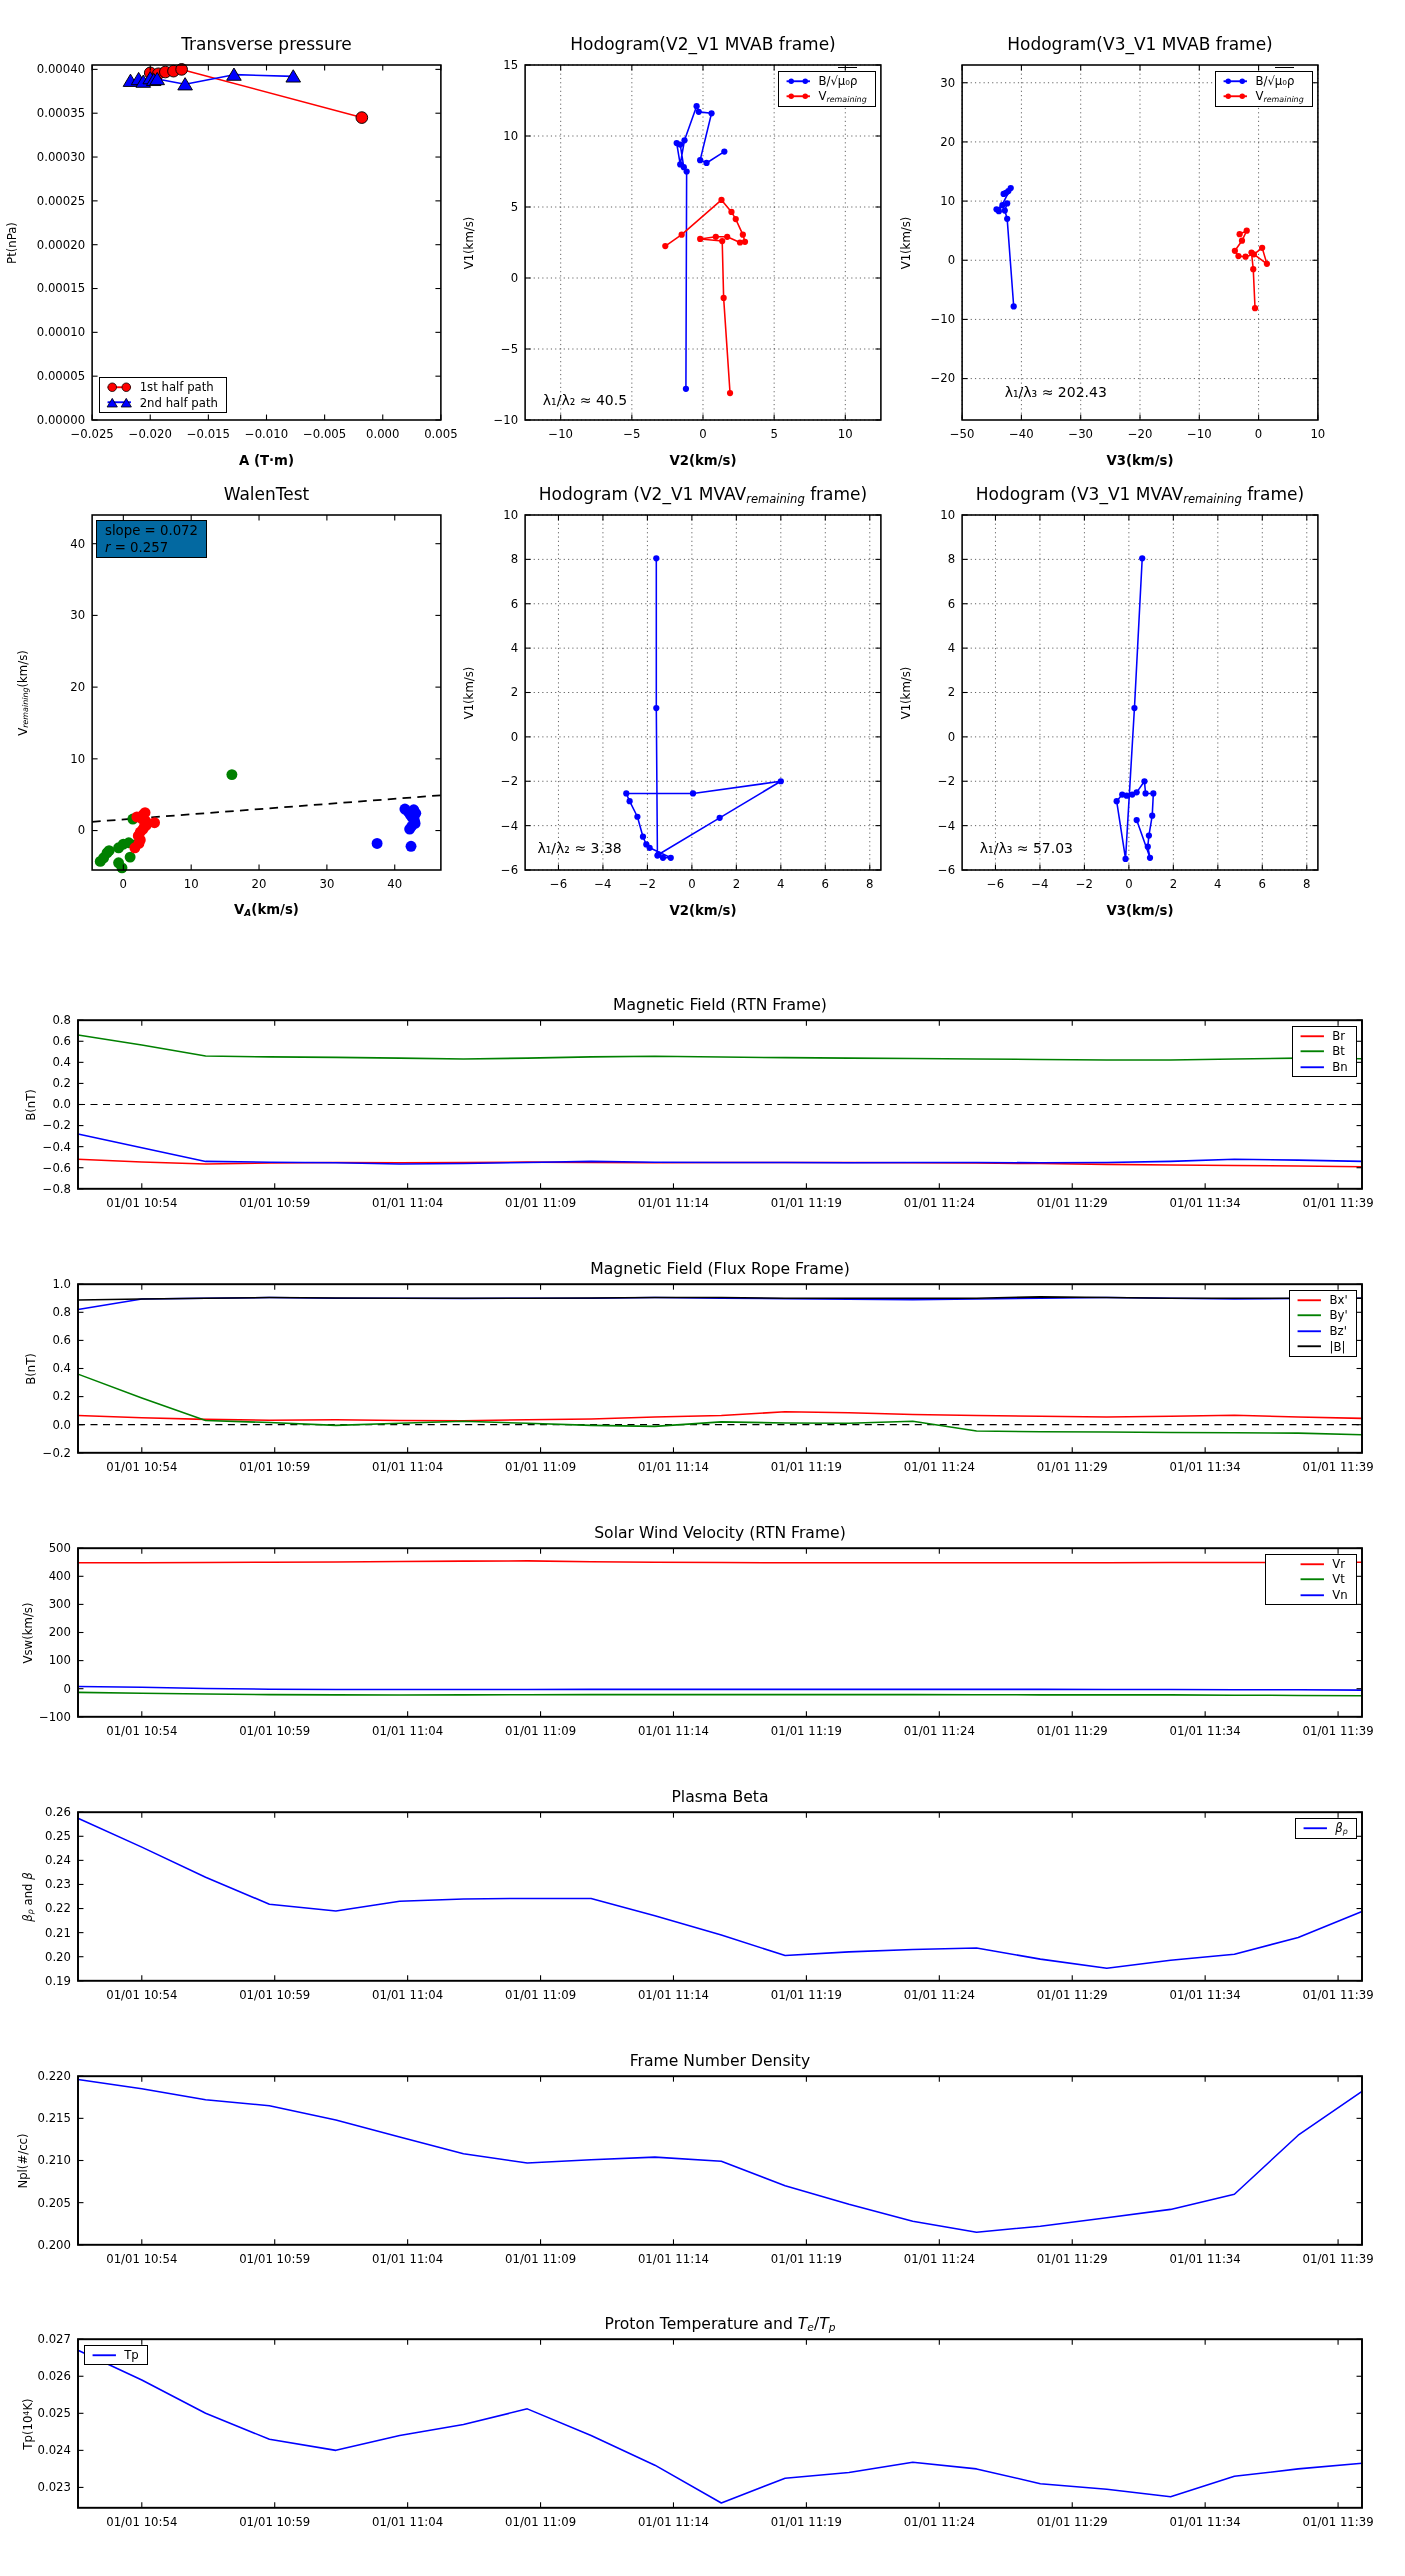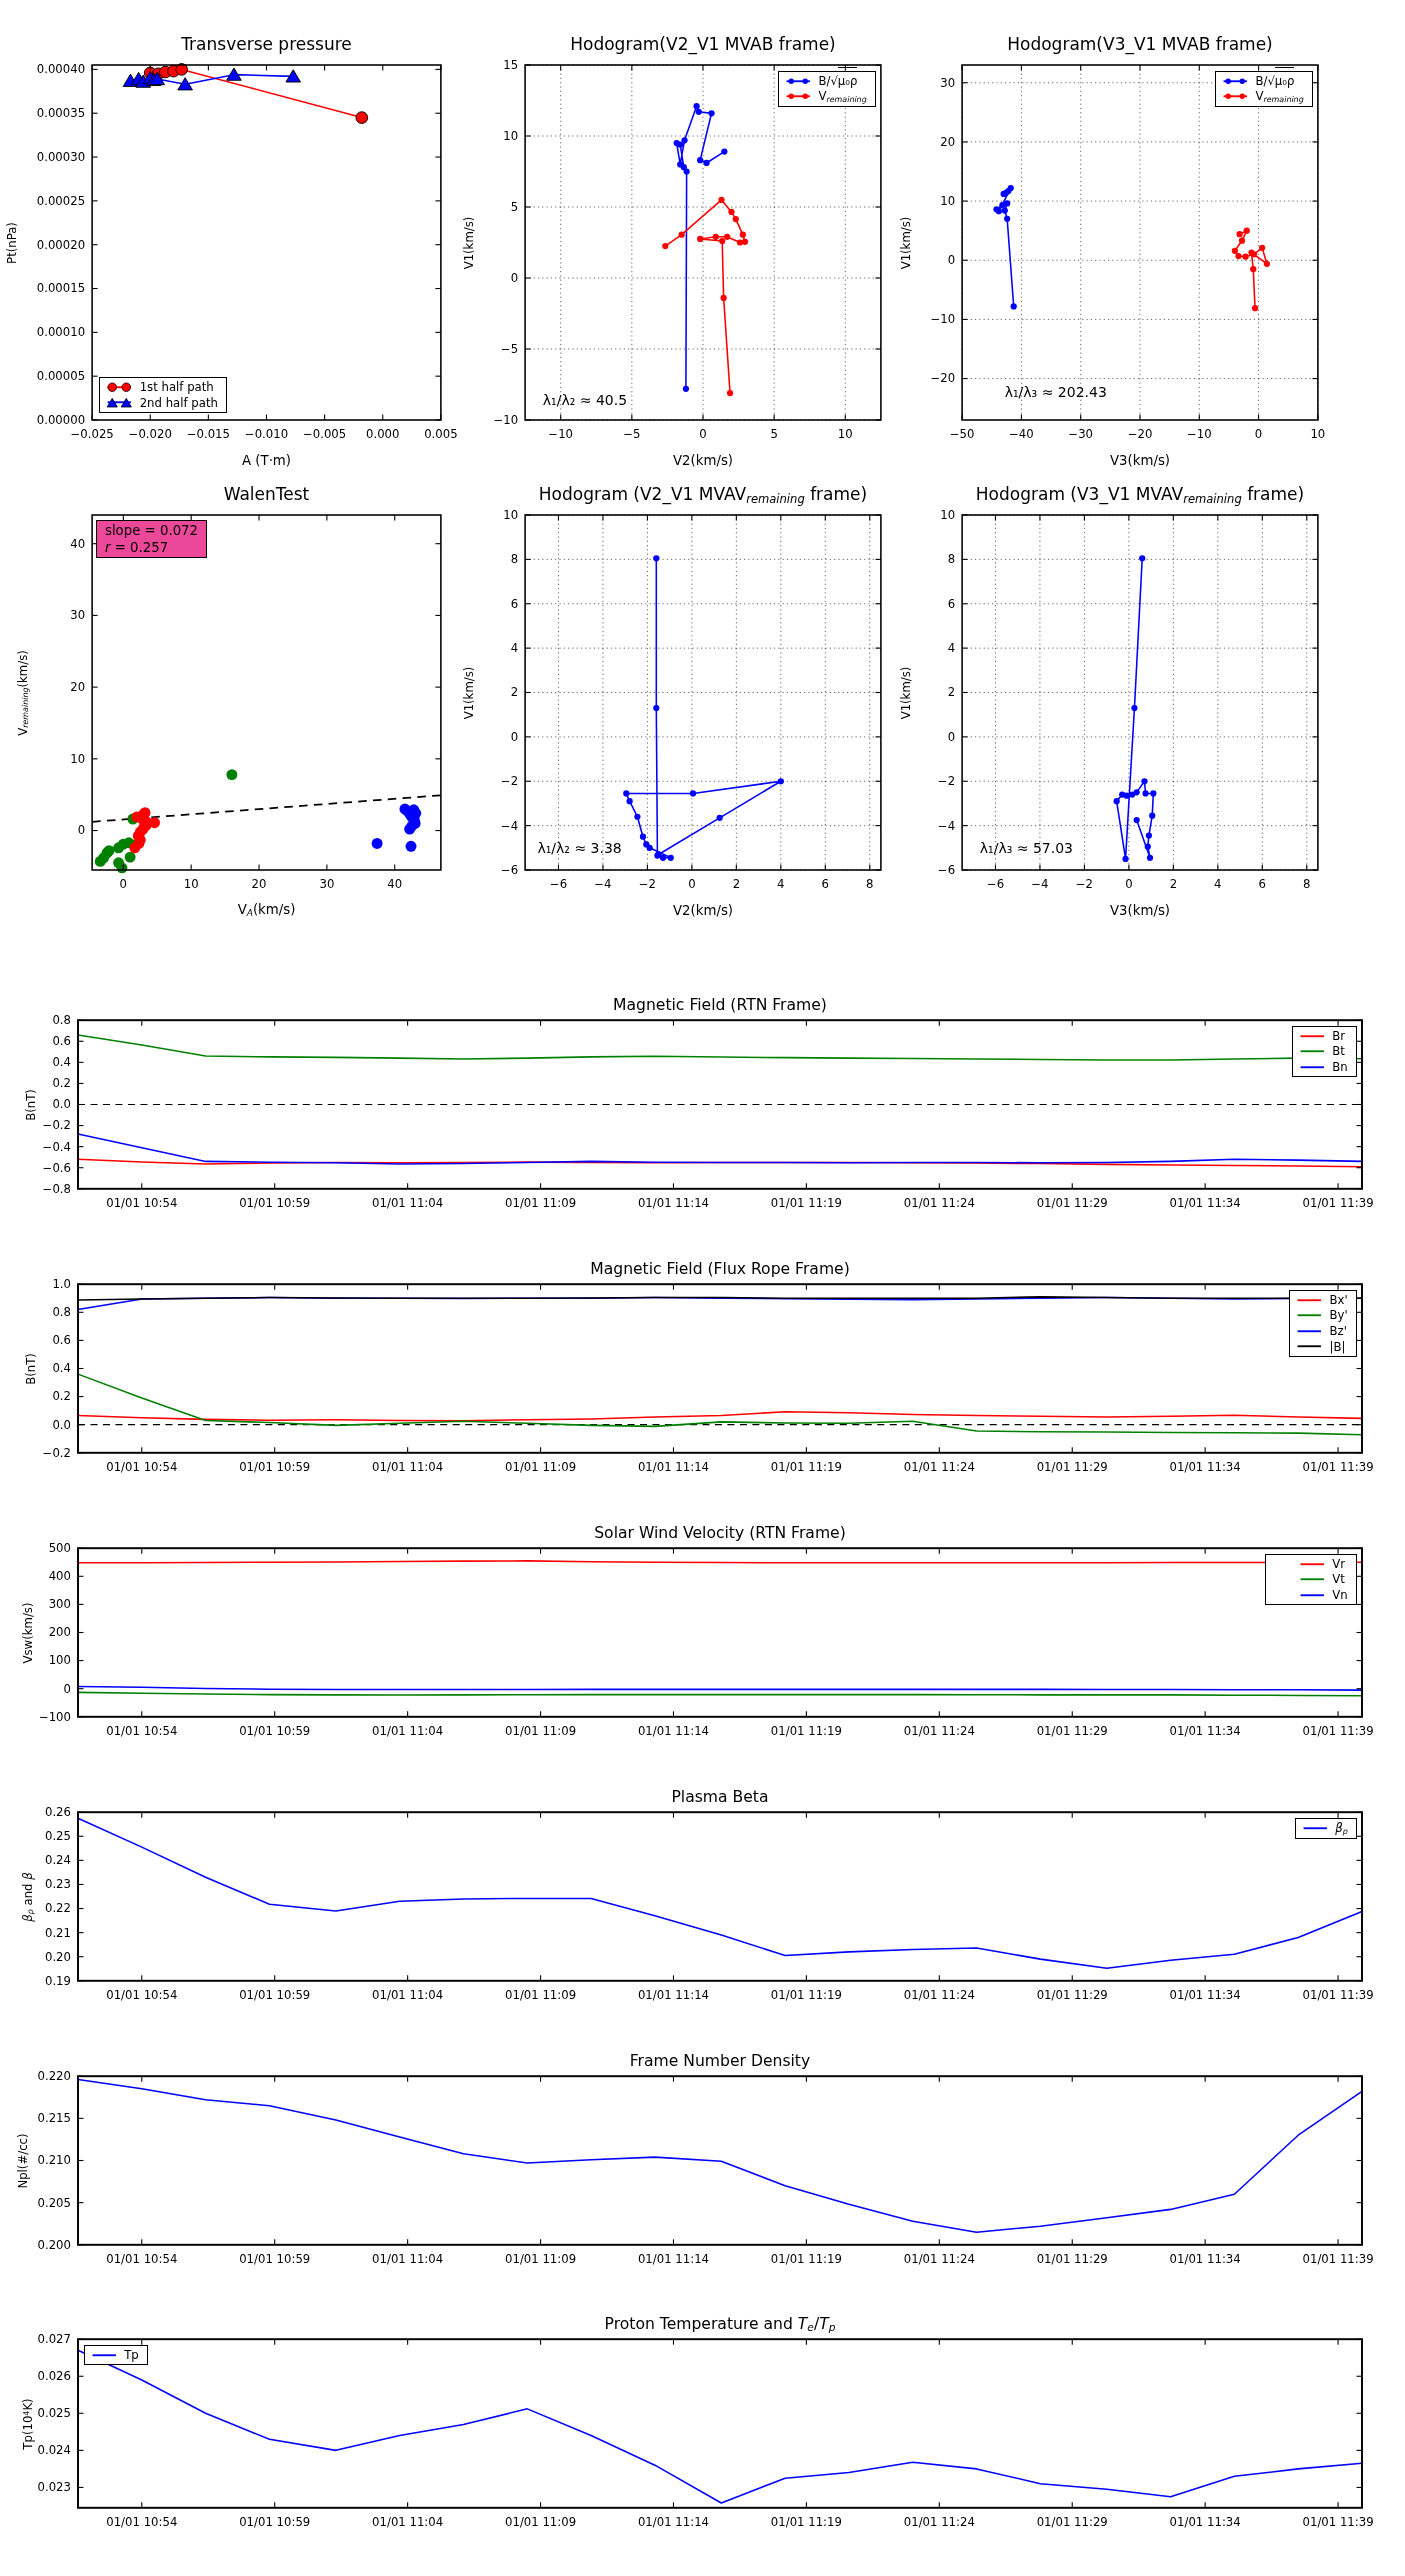--- a/index.html
+++ b/index.html
@@ -5,28 +5,28 @@
   html,body{margin:0;padding:0;background:#ffffff;}
   body{font-family:"DejaVu Sans", "Liberation Sans", sans-serif; color:#000;}
   #fig{position:relative;width:1405px;height:2576px;background:#ffffff;overflow:hidden;}
   .plot{position:absolute;}
   .plot svg.ax{position:absolute;left:0;top:0;overflow:visible;}
   .ax text{font-family:"DejaVu Sans", "Liberation Sans", sans-serif;fill:#000;}
   .t-title{position:absolute;left:-47px;right:-47px;text-align:center;white-space:nowrap;}
   .sq .t-title{top:-31px;font-size:17px;}
   .ts .t-title{top:-24px;font-size:15.6px;}
   .t-xlabel{position:absolute;left:0;right:0;text-align:center;font-size:13.3px;white-space:nowrap;}
-  .sq .t-xlabel{bottom:-48px;}
+  .sq .t-xlabel{bottom:-48px;font-weight:bold;}
   .t-ylabel{position:absolute;top:50%;white-space:nowrap;font-size:11.7px;
             transform:translate(-50%,-50%) rotate(-90deg);}
   .legend{position:absolute;background:#fff;border:1.6px solid #000;padding:2.3px 7.8px 2.3px 6.2px;
           display:flex;flex-direction:column;gap:1.6px;font-size:11.7px;z-index:5;}
   .lrow{display:flex;align-items:center;gap:7px;white-space:nowrap;}
   .anno{position:absolute;font-size:14px;white-space:nowrap;z-index:4;}
-  .anno.boxed{border:1.6px solid #000;background:#ec4899;padding:0.8px 7.8px;font-size:13.3px;line-height:1.3;}
+  .anno.boxed{border:1.6px solid #000;background:#0369a1;padding:0.8px 7.8px;font-size:13.3px;line-height:1.3;}
   .sub{font-size:68%;vertical-align:-18%;}
   .sup{font-size:68%;vertical-align:38%;}
   .it{font-style:italic;}
   .bar{border-top:0.9px solid #000;padding-top:6px;}
 </style>
 </head>
 <body>
 
 <div id="fig">
   <div class="plot sq" id="p0" style="left:92px;top:65px;width:349px;height:355px;">

